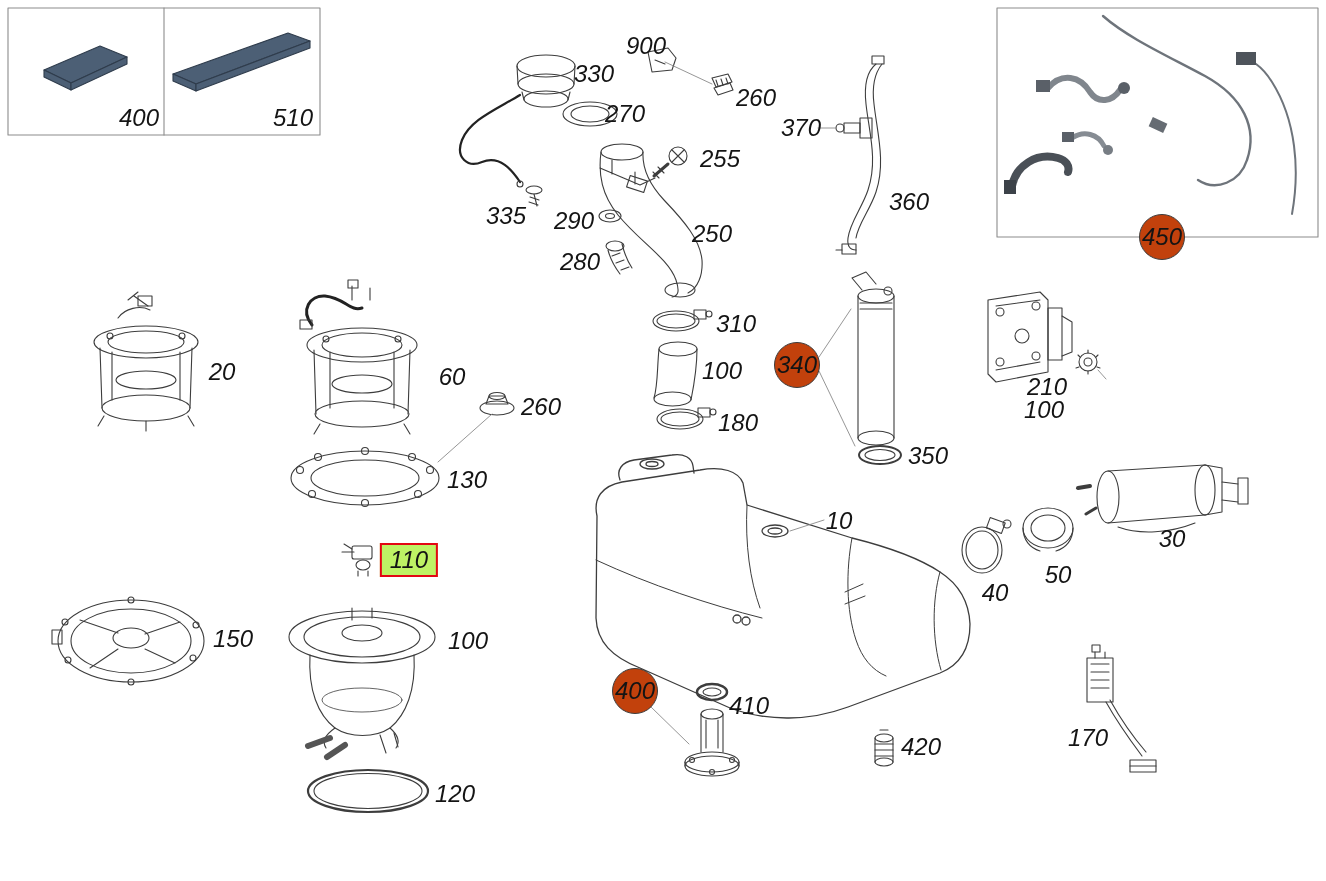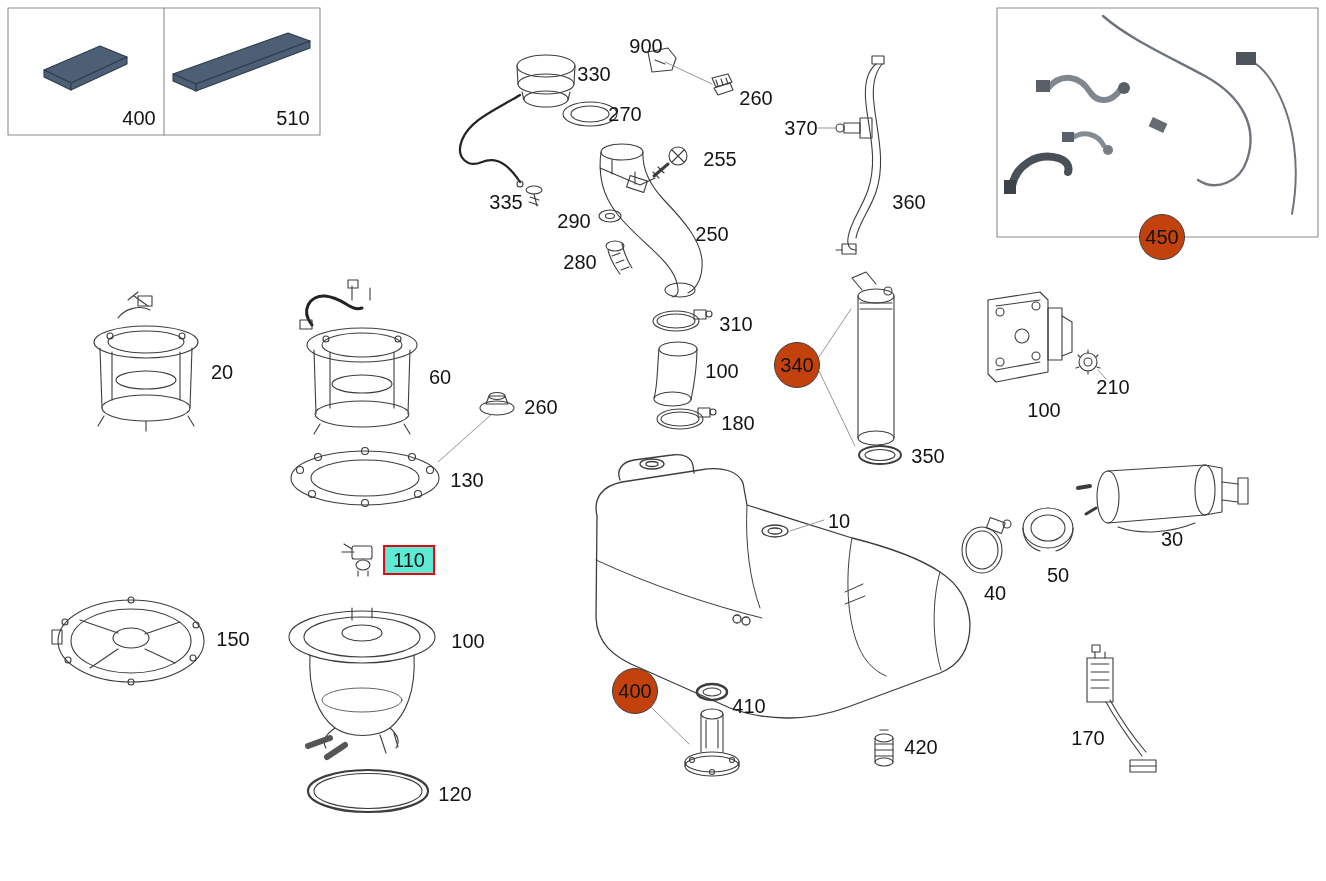--- a/index.html
+++ b/index.html
@@ -3,30 +3,30 @@
 <meta charset="utf-8">
 <style>
   html,body{margin:0;padding:0;background:#fff;}
   .stage{
     position:relative;width:1326px;height:881px;background:#ffffff;
     font-family:"Liberation Sans",sans-serif;overflow:hidden;
   }
   .stage svg{position:absolute;left:0;top:0;}
   .co{
     position:absolute;transform:translate(-50%,-50%);
-    font-size:20px;color:#141414;white-space:nowrap;line-height:1;
-    user-select:none;z-index:5;
+    font-size:24px;color:#141414;white-space:nowrap;line-height:1;
+    user-select:none;z-index:5;font-style:italic;
   }
   .co.circled{
     width:44px;height:44px;border:1.3px solid #3d3d3d;border-radius:50%;
     background:#c2410c;display:flex;align-items:center;justify-content:center;
   }
   .co.highlighted{
     border:2.6px solid var(--highlight,#e30613);
-    background:#5eead4;padding:3px 8px;
+    background:#bef264;padding:3px 8px;
   }
 </style>
 </head>
 <body>
 
 <div class="stage">
 
 <svg width="1326" height="881" viewBox="0 0 1326 881">
 <g stroke="#3d3d3d" stroke-width="1.1" fill="none" stroke-linecap="round" stroke-linejoin="round">
 
@@ -373,32 +373,32 @@
 </svg>
 
 <span class="co" style="left:139px;top:118px">400</span>
 <span class="co" style="left:293px;top:118px">510</span>
 <span class="co" style="left:646px;top:46px">900</span>
 <span class="co" style="left:594px;top:74px">330</span>
 <span class="co" style="left:756px;top:98px">260</span>
 <span class="co" style="left:625px;top:114px">270</span>
 <span class="co" style="left:801px;top:128px">370</span>
 <span class="co" style="left:720px;top:159px">255</span>
-<span class="co" style="left:506px;top:202px">335</span>
+<span class="co" style="left:506px;top:216px">335</span>
 <span class="co" style="left:574px;top:221px">290</span>
 <span class="co" style="left:712px;top:234px">250</span>
 <span class="co" style="left:909px;top:202px">360</span>
 <span class="co" style="left:580px;top:262px">280</span>
 <span class="co circled" style="left:1162px;top:237px">450</span>
 <span class="co" style="left:736px;top:324px">310</span>
 <span class="co" style="left:222px;top:372px">20</span>
-<span class="co" style="left:440px;top:377px">60</span>
+<span class="co" style="left:452px;top:377px">60</span>
 <span class="co" style="left:722px;top:371px">100</span>
 <span class="co circled" style="left:797px;top:365px">340</span>
-<span class="co" style="left:1113px;top:387px">210</span>
+<span class="co" style="left:1047px;top:387px">210</span>
 <span class="co" style="left:1044px;top:410px">100</span>
 <span class="co" style="left:541px;top:407px">260</span>
 <span class="co" style="left:738px;top:423px">180</span>
 <span class="co" style="left:467px;top:480px">130</span>
 <span class="co" style="left:928px;top:456px">350</span>
 <span class="co" style="left:839px;top:521px">10</span>
 <span class="co" style="left:1172px;top:539px">30</span>
 <span class="co" style="left:1058px;top:575px">50</span>
 <span class="co highlighted" style="left:409px;top:560px">110</span>
 <span class="co" style="left:995px;top:593px">40</span>

